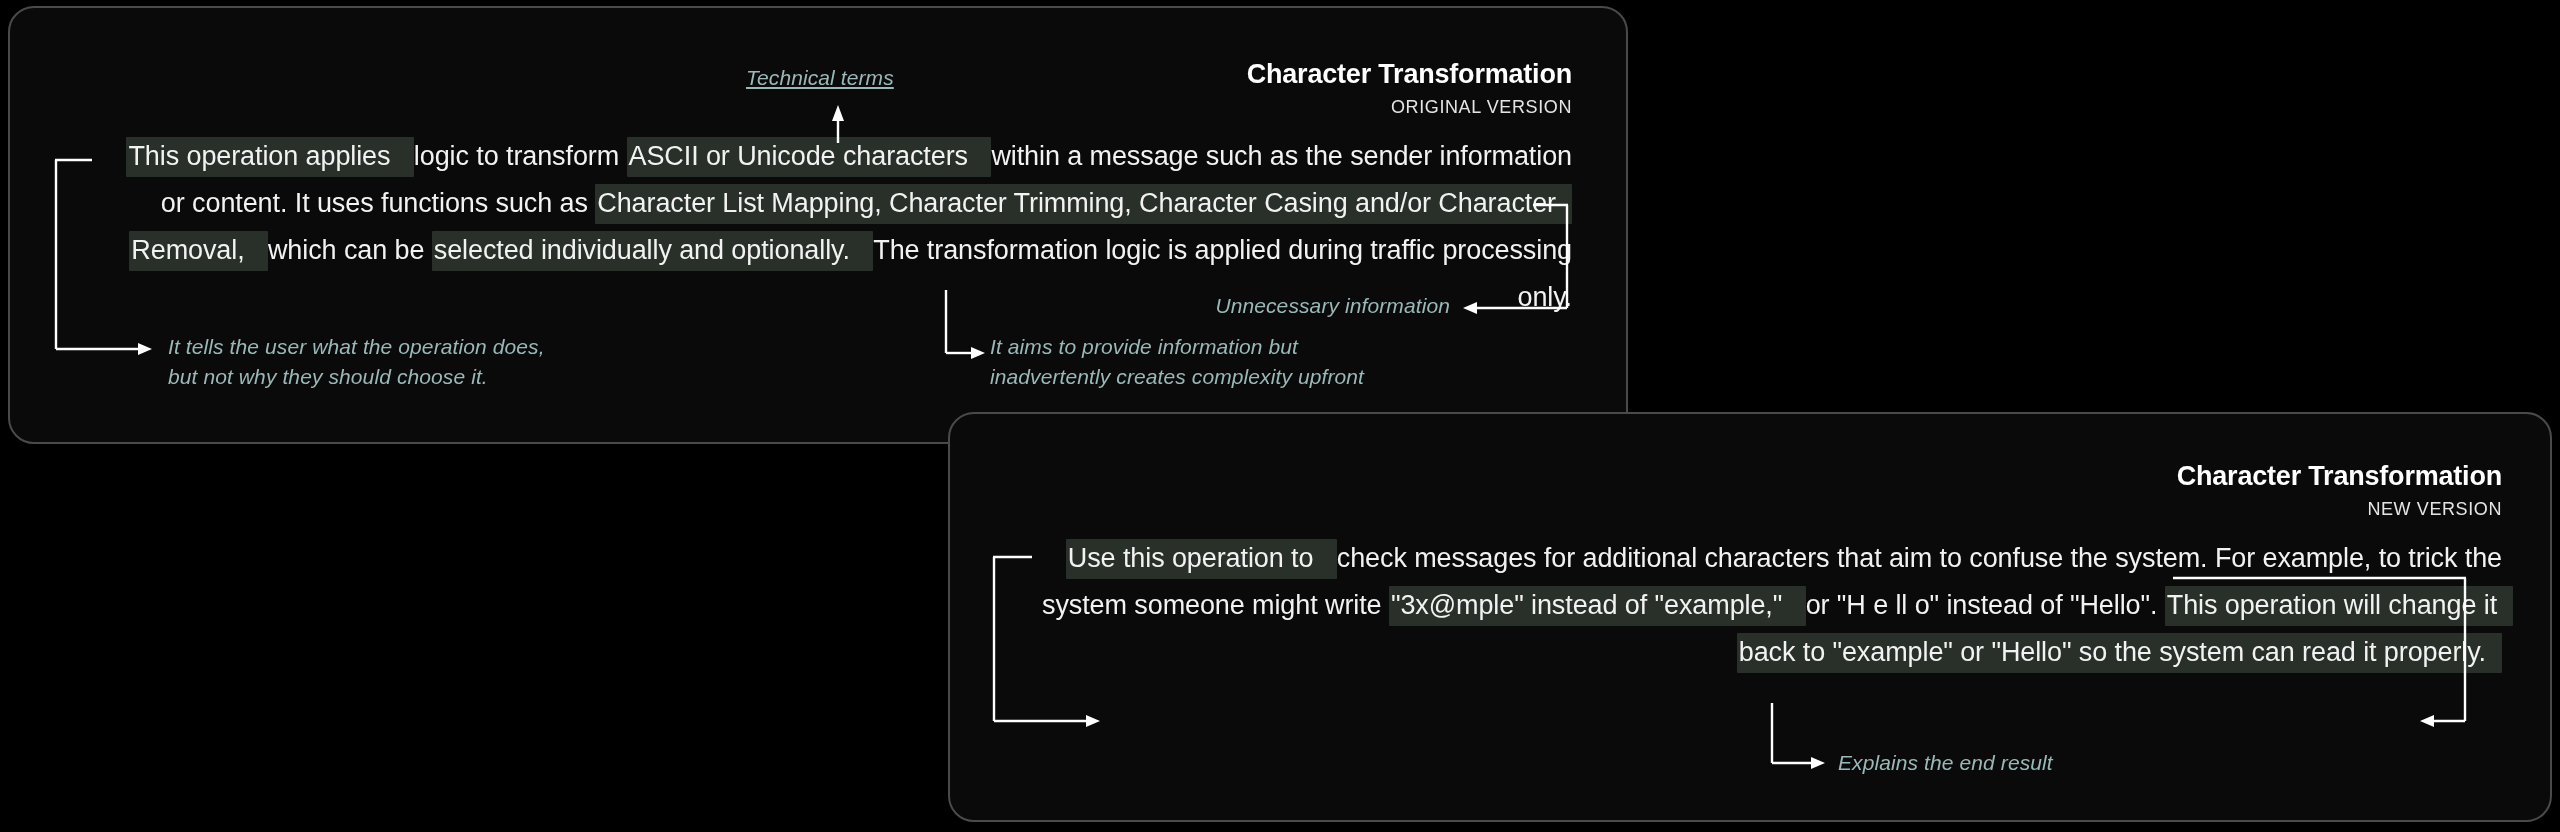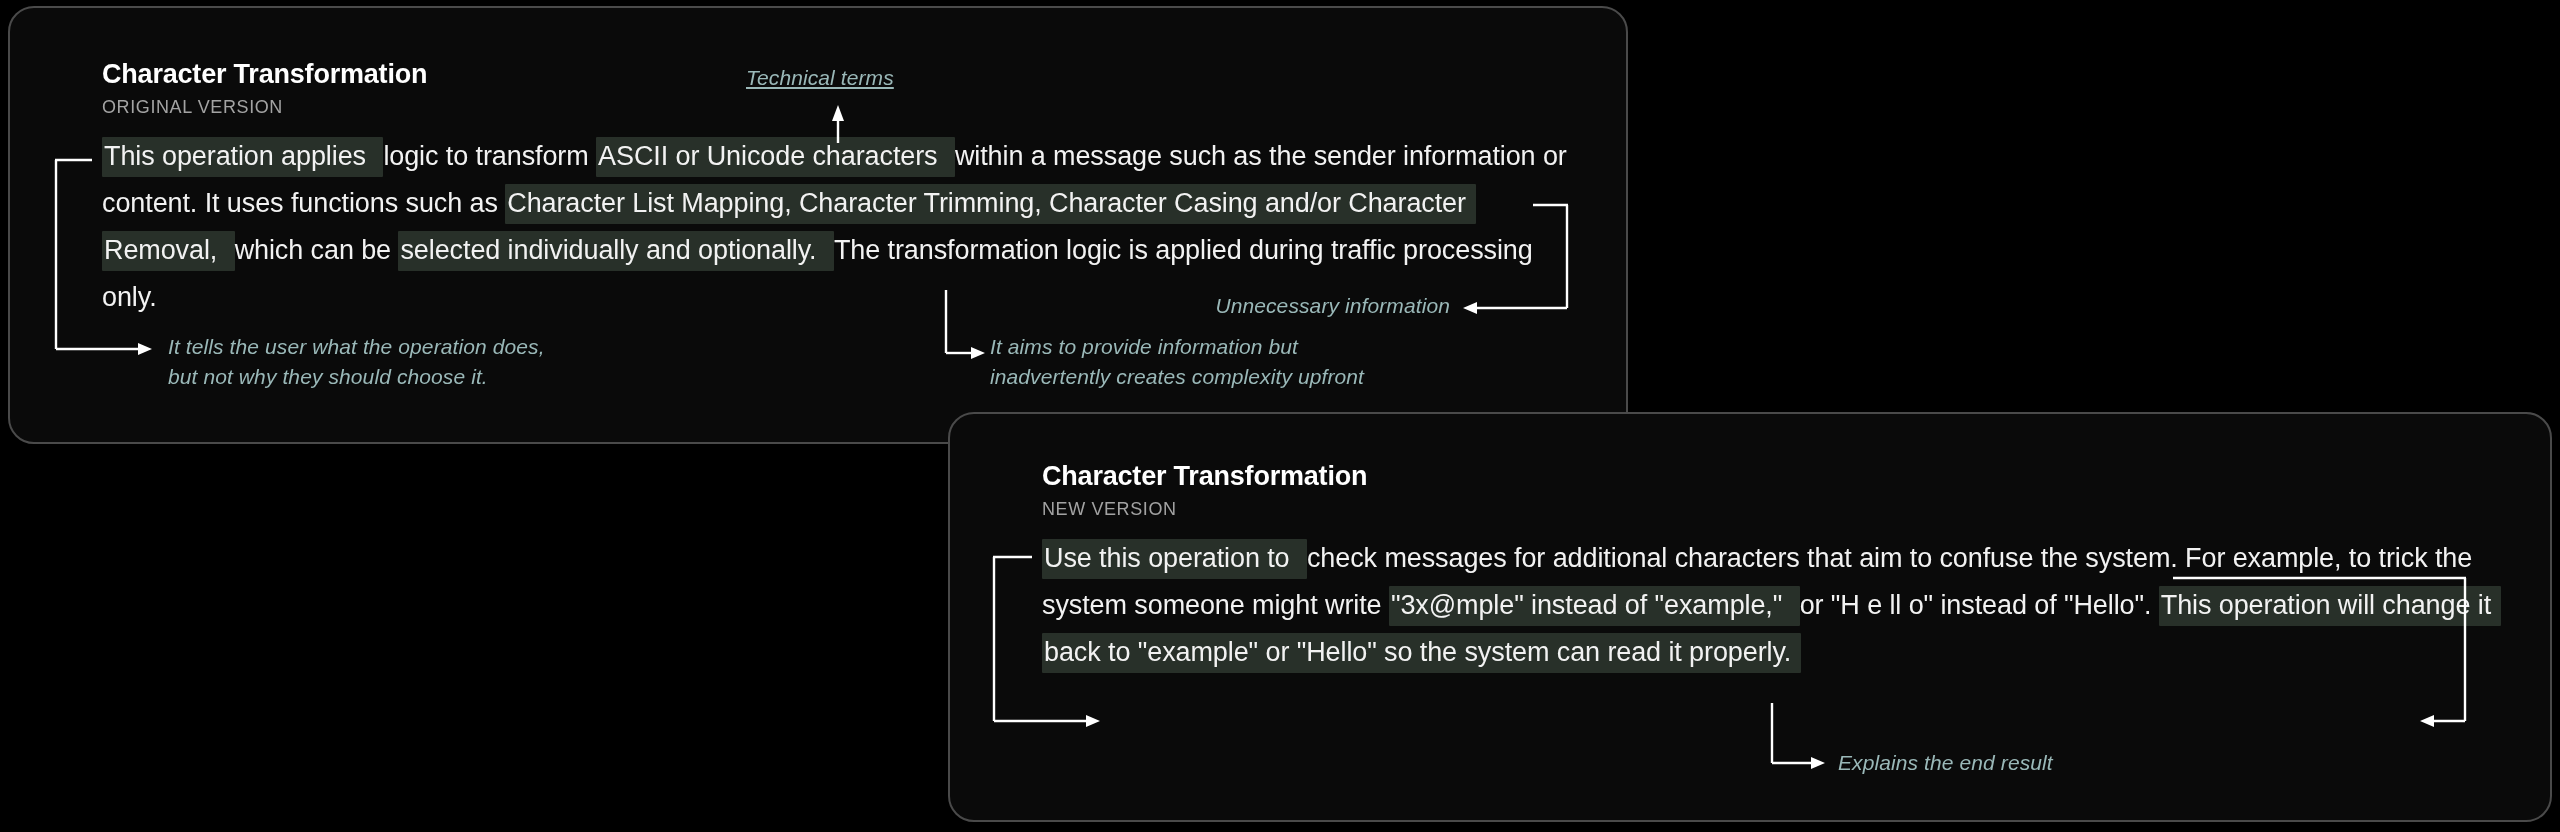--- a/index.html
+++ b/index.html
@@ -39,51 +39,52 @@
   .card-new {
     left: 948px;
     top: 412px;
     width: 1604px;
     height: 410px;
     z-index: 3;
   }
 
   .card-inner {
     position: absolute;
+    text-align: right;
   }
   .card-original .card-inner { left: 92px; top: 52px; width: 1470px; }
   .card-new .card-inner { left: 92px; top: 48px; width: 1460px; }
 
   .card-title {
     font-size: 27px;
     font-weight: bold;
     color: #ffffff;
     letter-spacing: -0.2px;
     margin: 0 0 8px 0;
     line-height: 1.1;
   }
   .card-subtitle {
     font-size: 18px;
-    color: #a3a3a3;
+    color: #e5e5e5;
     letter-spacing: 0.6px;
     margin: 0 0 16px 0;
     line-height: 1.1;
   }
 
   .body-text {
     font-size: 27px;
     line-height: 47px;
     color: #f2f2f2;
     letter-spacing: -0.1px;
   }
   .body-text .hl {
     background: #283029;
     box-decoration-break: clone;
     -webkit-box-decoration-break: clone;
-    padding: 4px 10px 6px 2px;
+    padding: 4px 16px 6px 2px;
     border-radius: 1px;
   }
 
   
   .note {
     position: absolute;
     font-size: 21px;
     font-style: italic;
     color: #9ab8b8;
     line-height: 30px;

